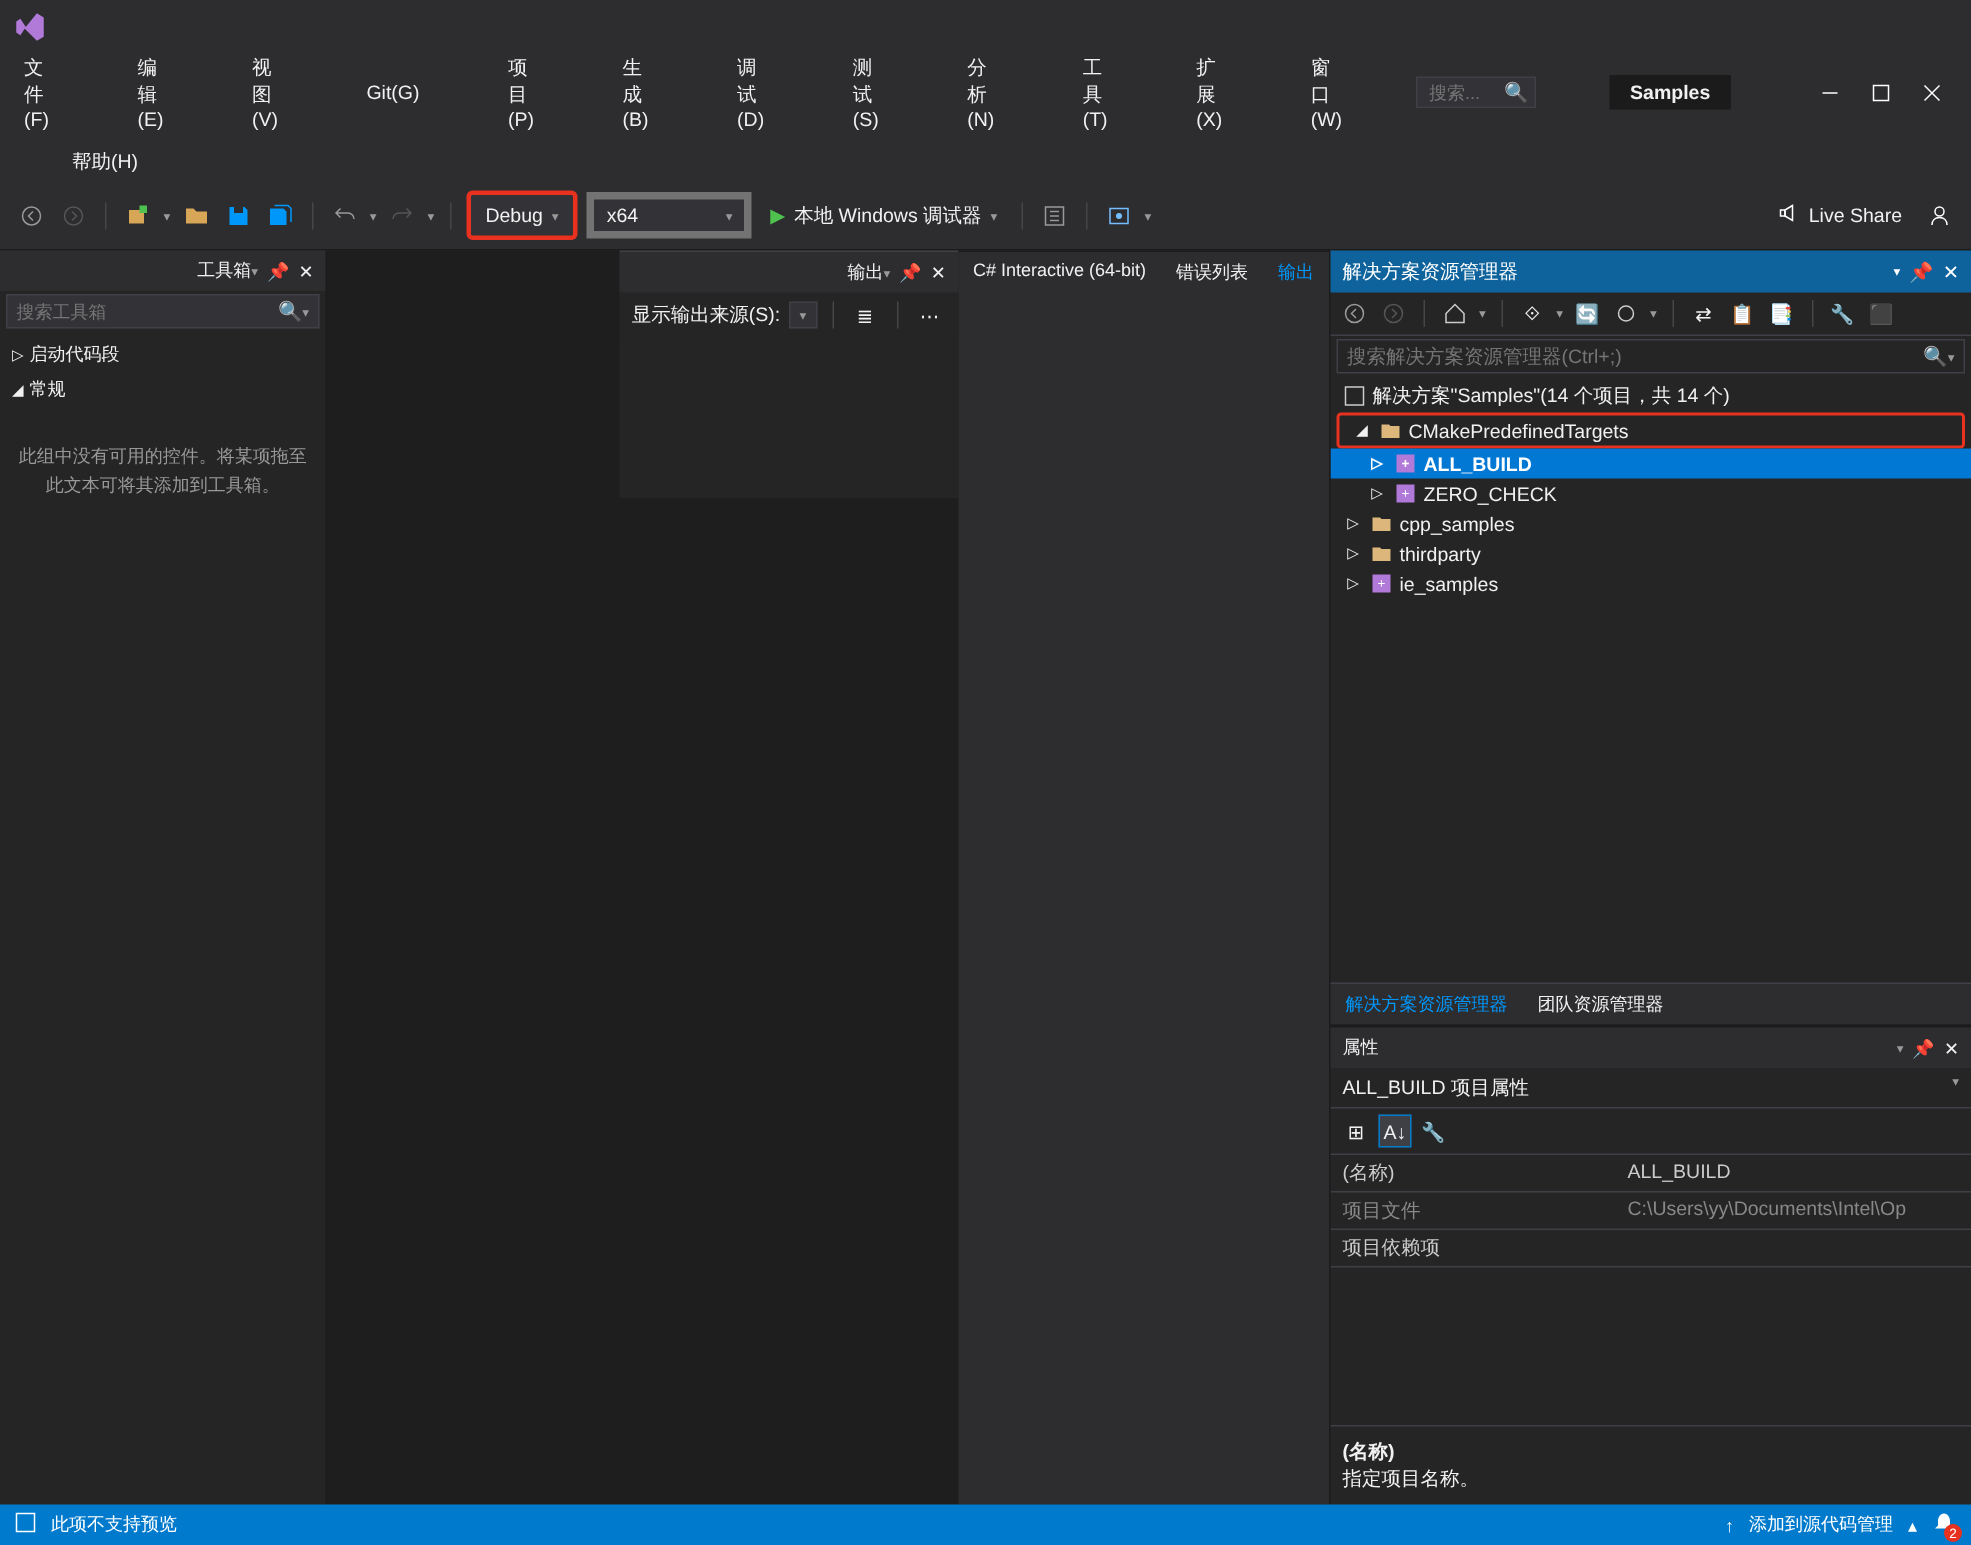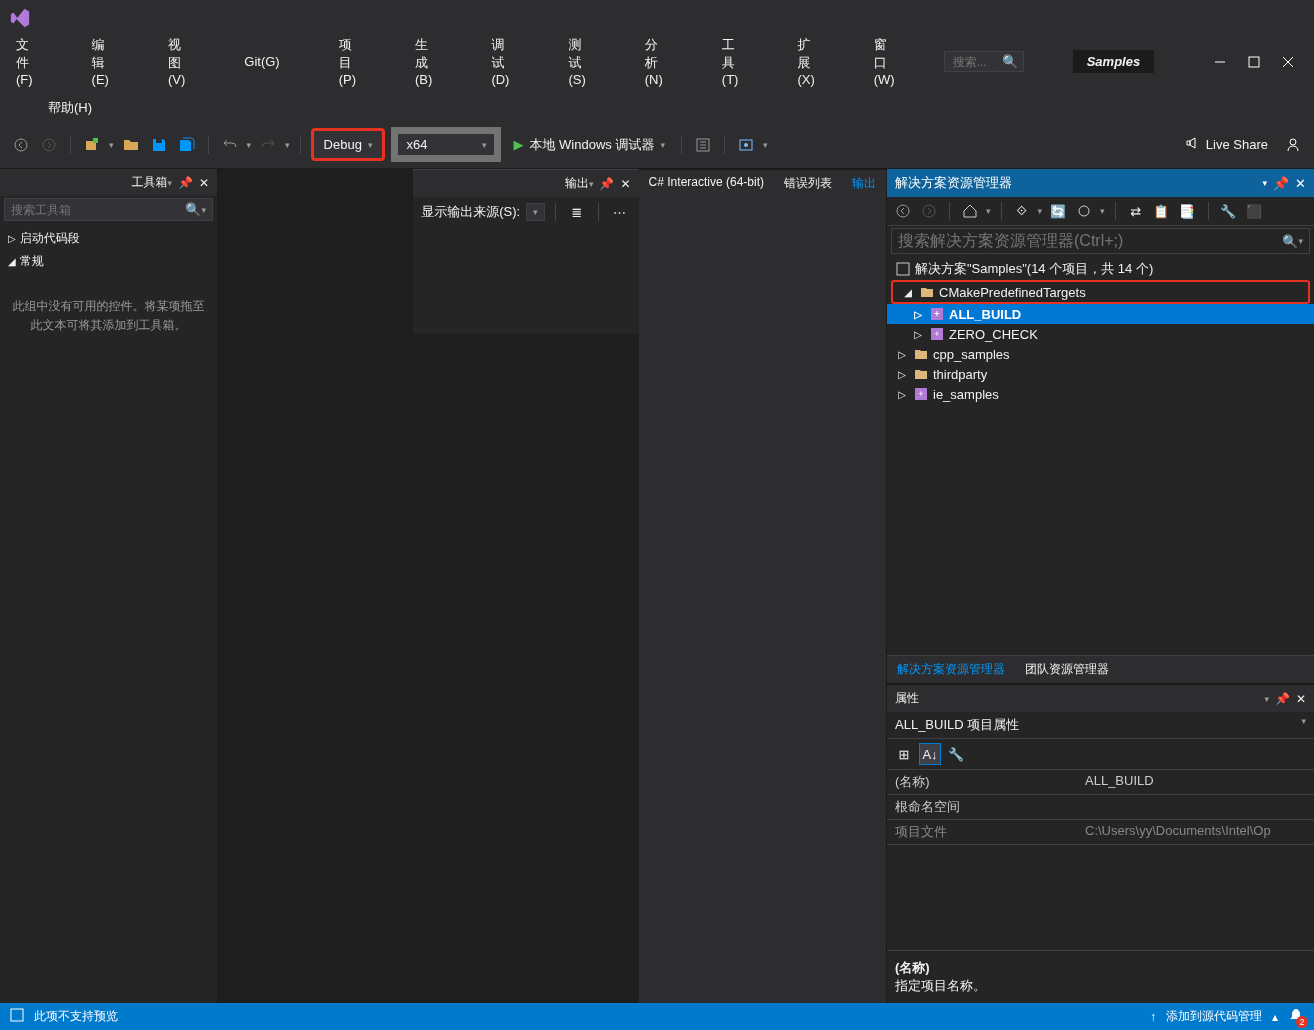--- a/index.html
+++ b/index.html
@@ -6,31 +6,31 @@
     body { background: #2d2d30; color: #f1f1f1; font-size: 13px; overflow: hidden; width: 1314px; height: 1030px; display: flex; flex-direction: column; }
     
     
     .titlebar { background: #2d2d30; display: flex; align-items: center; padding: 4px 6px; flex-wrap: wrap; }
     .vs-logo { width: 28px; height: 28px; margin-right: 10px; display: flex; align-items: center; justify-content: center; }
     .vs-logo svg { width: 22px; height: 22px; }
     .menu-row { display: flex; align-items: center; flex: 1; gap: 39px; }
     .menu-item { padding: 4px 10px; cursor: pointer; }
     .search-box { display: flex; align-items: center; background: #333337; border: 1px solid #3f3f46; padding: 2px 8px; margin-left: auto; margin-right: 10px; width: 80px; }
     .search-box input { background: transparent; border: none; color: #999; width: 50px; outline: none; font-size: 12px; }
-    .samples-label { background: #1b1b1c; padding: 4px 14px; margin-right: 20px; font-weight: 600; font-style: italic; }
+    .samples-label { background: #1b1b1c; padding: 4px 14px; margin-right: 20px; font-weight: 600; }
     .window-controls { display: flex; gap: 20px; margin-right: 14px; }
     .win-ctrl { width: 14px; height: 14px; cursor: pointer; display: flex; align-items: center; justify-content: center; }
     .help-row { padding: 4px 10px 4px 48px; }
     
     
     .toolbar { background: #2d2d30; display: flex; align-items: center; padding: 6px 10px; gap: 6px; border-bottom: 1px solid #1b1b1c; }
     .tb-btn { width: 22px; height: 22px; display: flex; align-items: center; justify-content: center; cursor: pointer; }
     .tb-sep { width: 1px; height: 18px; background: #46464a; margin: 0 4px; }
     .tb-btn svg { width: 16px; height: 16px; }
-    .dropdown { display: flex; align-items: center; border: 7px solid #737373; padding: 3px 8px; background: #333337; cursor: pointer; gap: 6px; }
+    .dropdown { display: flex; align-items: center; border: 5px solid #737373; padding: 3px 8px; background: #333337; cursor: pointer; gap: 6px; }
     .dropdown.highlighted { border: 3px solid #e8321f; border-radius: 4px; padding: 6px 10px; }
     .debug-btn { display: flex; align-items: center; gap: 6px; cursor: pointer; padding: 3px 6px; }
     .play-icon { color: #4ec14e; }
     .live-share { margin-left: auto; display: flex; align-items: center; gap: 6px; cursor: pointer; padding: 4px 8px; }
     
     
     .main { flex: 1; display: flex; min-height: 0; }
     
     
     .toolbox { width: 218px; background: #252526; border-right: 1px solid #1b1b1c; display: flex; flex-direction: column; }
@@ -54,21 +54,21 @@
     .btab { padding: 5px 10px; cursor: pointer; font-size: 12px; }
     .btab.active { color: #0097fb; }
     
     
     .right { width: 428px; display: flex; flex-direction: column; background: #252526; border-left: 1px solid #1b1b1c; }
     .sol-explorer { flex: 1; display: flex; flex-direction: column; min-height: 0; }
     .sol-header { background: #0e639c; color: #fff; padding: 5px 8px; display: flex; align-items: center; justify-content: space-between; font-size: 13px; }
     .sol-toolbar { display: flex; align-items: center; padding: 4px 6px; gap: 6px; border-bottom: 1px solid #3f3f46; flex-wrap: wrap; }
     .sol-toolbar .tb-btn { width: 20px; height: 20px; }
     .sol-search { display: flex; align-items: center; background: #252526; border: 1px solid #3f3f46; margin: 2px 4px; padding: 3px 6px; }
-    .sol-search input { background: transparent; border: none; color: #3b82f6; flex: 1; outline: none; font-size: 16px; }
+    .sol-search input { background: transparent; border: none; color: #3b82f6; flex: 1; outline: none; font-size: 13px; }
     .sol-tree { flex: 1; overflow: auto; padding: 2px 0; }
     .sol-item { display: flex; align-items: center; padding: 2px 4px; cursor: pointer; font-size: 13px; gap: 4px; white-space: nowrap; }
     .sol-item.selected { background: #0078d4; color: #fff; font-weight: bold; }
     .sol-item.red-box { border: 2px solid #e8321f; border-radius: 3px; }
     .sol-arrow { width: 14px; text-align: center; font-size: 10px; }
     .sol-icon { width: 16px; height: 16px; display: flex; align-items: center; justify-content: center; }
     .folder-icon { color: #dcb67a; }
     .sol-tabs { display: flex; border-top: 1px solid #3f3f46; background: #2d2d30; }
     .sol-tab { padding: 5px 10px; cursor: pointer; font-size: 12px; }
     .sol-tab.active { color: #0097fb; }
@@ -447,26 +447,26 @@
         <div class="tb-btn">⊞</div>
         <div class="tb-btn active">A↓</div>
         <div class="tb-btn">🔧</div>
       </div>
       <div class="props-grid">
         <div class="prop-row">
           <div class="prop-name">(名称)</div>
           <div class="prop-val">ALL_BUILD</div>
         </div>
         <div class="prop-row">
-          <div class="prop-name">根命名空间</div>
-          <div class="prop-val"></div>
-        </div>
-        <div class="prop-row">
           <div class="prop-name dim">项目文件</div>
           <div class="prop-val dim">C:\Users\yy\Documents\Intel\Op</div>
+        </div>
+        <div class="prop-row">
+          <div class="prop-name">项目依赖项</div>
+          <div class="prop-val"></div>
         </div>
       </div>
       <div class="props-desc">
         <div class="props-desc-title">(名称)</div>
         <div>指定项目名称。</div>
       </div>
     </div>
   </div>
 </div>
 

